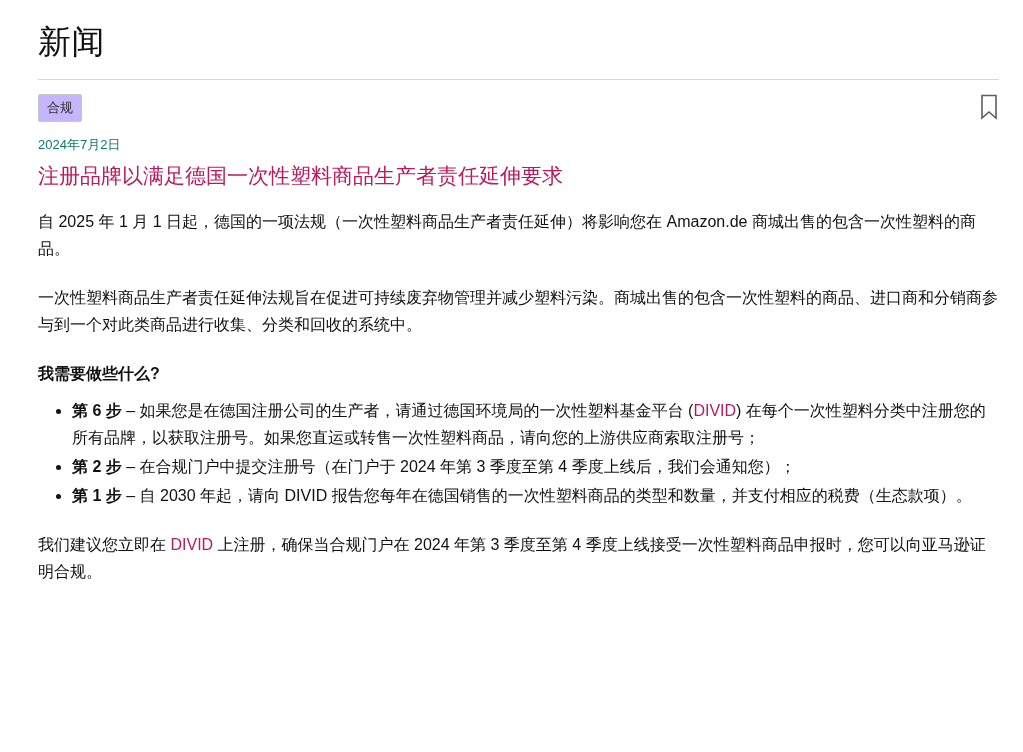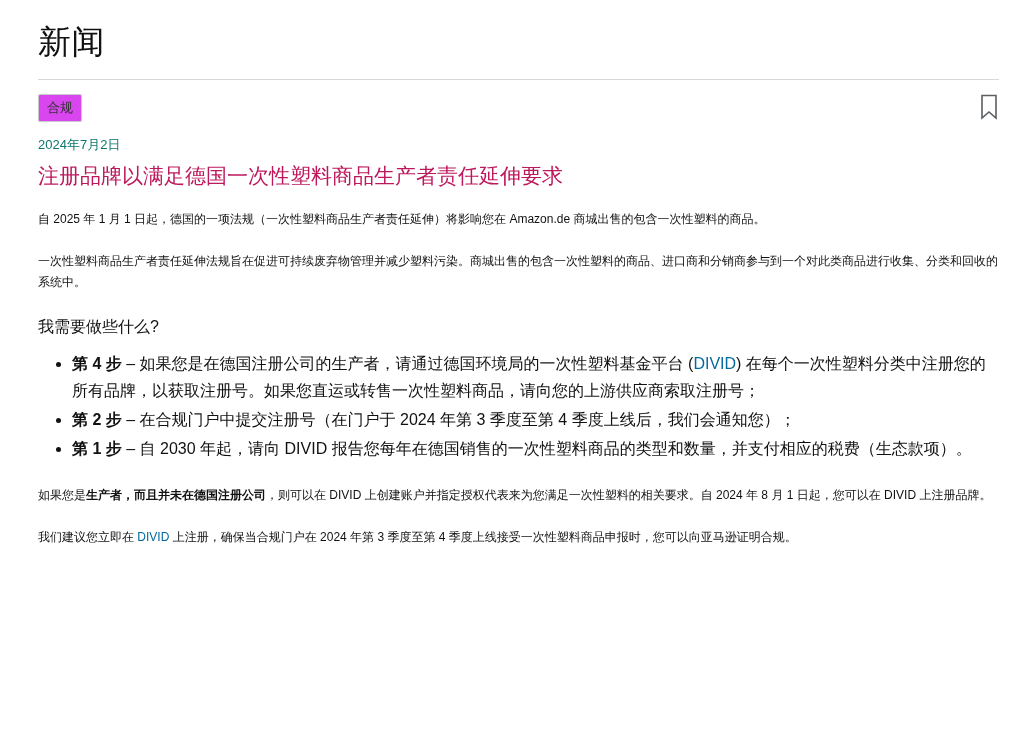--- a/index.html
+++ b/index.html
@@ -37,21 +37,21 @@
     width: 961px;
   }
   .tag-row {
     display: flex;
     align-items: flex-start;
     justify-content: space-between;
   }
   .tag {
     display: inline-block;
     border: 1px solid #c6cacb;
-    background: #d946ef;
+    background: #c4b5fd;
     color: #333333;
     font-size: 13px;
     line-height: 1;
     padding: 6px 8px 7px 8px;
     border-radius: 2px;
   }
   .bookmark-btn {
     background: none;
     border: none;
     padding: 0;
@@ -65,48 +65,48 @@
     margin: 14px 0 0 0;
   }
   .headline {
     font-size: 21px;
     font-weight: 400;
     color: #be185d;
     margin: 8px 0 20px 0;
     line-height: 1.3;
   }
   p.body-text {
-    font-size: 12px;
+    font-size: 16px;
     line-height: 1.68;
     color: #111111;
     margin: 0 0 22px 0;
   }
   .subhead {
     font-size: 16px;
-    font-weight: normal;
+    font-weight: bold;
     color: #111111;
     margin: 4px 0 12px 0;
     line-height: 1.6;
   }
   ul.steps {
     margin: 0 0 22px 0;
     padding-left: 34px;
   }
   ul.steps li {
     font-size: 16px;
     line-height: 1.68;
     color: #111111;
     margin-bottom: 2px;
   }
   ul.steps li::marker {
     font-size: 16px;
   }
   b, strong { font-weight: bold; }
   a.link {
-    color: #0369a1;
+    color: #be185d;
     text-decoration: none;
   }
 </style>
 </head>
 <body>
 
 <div class="page">
 
   <h1 class="page-title">新闻</h1>
 
@@ -129,32 +129,29 @@
 
     <p class="body-text">自 2025 年 1 月 1 日起，德国的一项法规（一次性塑料商品生产者责任延伸）将影响您在 Amazon.de 商城出售的包含一次性塑料的商品。</p>
 
     <p class="body-text">一次性塑料商品生产者责任延伸法规旨在促进可持续废弃物管理并减少塑料污染。商城出售的包含一次性塑料的商品、进口商和分销商参与到一个对此类商品进行收集、分类和回收的系统中。</p>
 
 
     <p class="subhead">我需要做些什么?</p>
 
     <ul class="steps">
       <li>
-        <b>第 4 步</b><span> – </span><span>如果您是在德国注册公司的生产者，请通过德国环境局的一次性塑料基金平台 (</span><a class="link" href="#">DIVID</a><span>) 在每个一次性塑料分类中注册您的所有品牌，以获取注册号。如果您直运或转售一次性塑料商品，请向您的上游供应商索取注册号；</span>
+        <b>第 6 步</b><span> – </span><span>如果您是在德国注册公司的生产者，请通过德国环境局的一次性塑料基金平台 (</span><a class="link" href="#">DIVID</a><span>) 在每个一次性塑料分类中注册您的所有品牌，以获取注册号。如果您直运或转售一次性塑料商品，请向您的上游供应商索取注册号；</span>
       </li>
       <li>
         <b>第 2 步</b><span> – </span><span>在合规门户中提交注册号（在门户于 2024 年第 3 季度至第 4 季度上线后，我们会通知您）；</span>
       </li>
       <li>
         <b>第 1 步</b><span> – </span><span>自 2030 年起，请向 DIVID 报告您每年在德国销售的一次性塑料商品的类型和数量，并支付相应的税费（生态款项）。</span>
       </li>
     </ul>
 
-    <p class="body-text">
-      <span>如果您是</span><b>生产者，而且并未在德国注册公司</b><span>，则可以在 DIVID 上创建账户并指定授权代表来为您满足一次性塑料的相关要求。自 2024 年 8 月 1 日起，您可以在 DIVID 上注册品牌。</span>
-    </p>
 
     <p class="body-text">
       <span>我们建议您立即在 </span><a class="link" href="#">DIVID</a><span> 上注册，确保当合规门户在 2024 年第 3 季度至第 4 季度上线接受一次性塑料商品申报时，您可以向亚马逊证明合规。</span>
     </p>
 
   </div>
 </div>
 
 </body></html>

